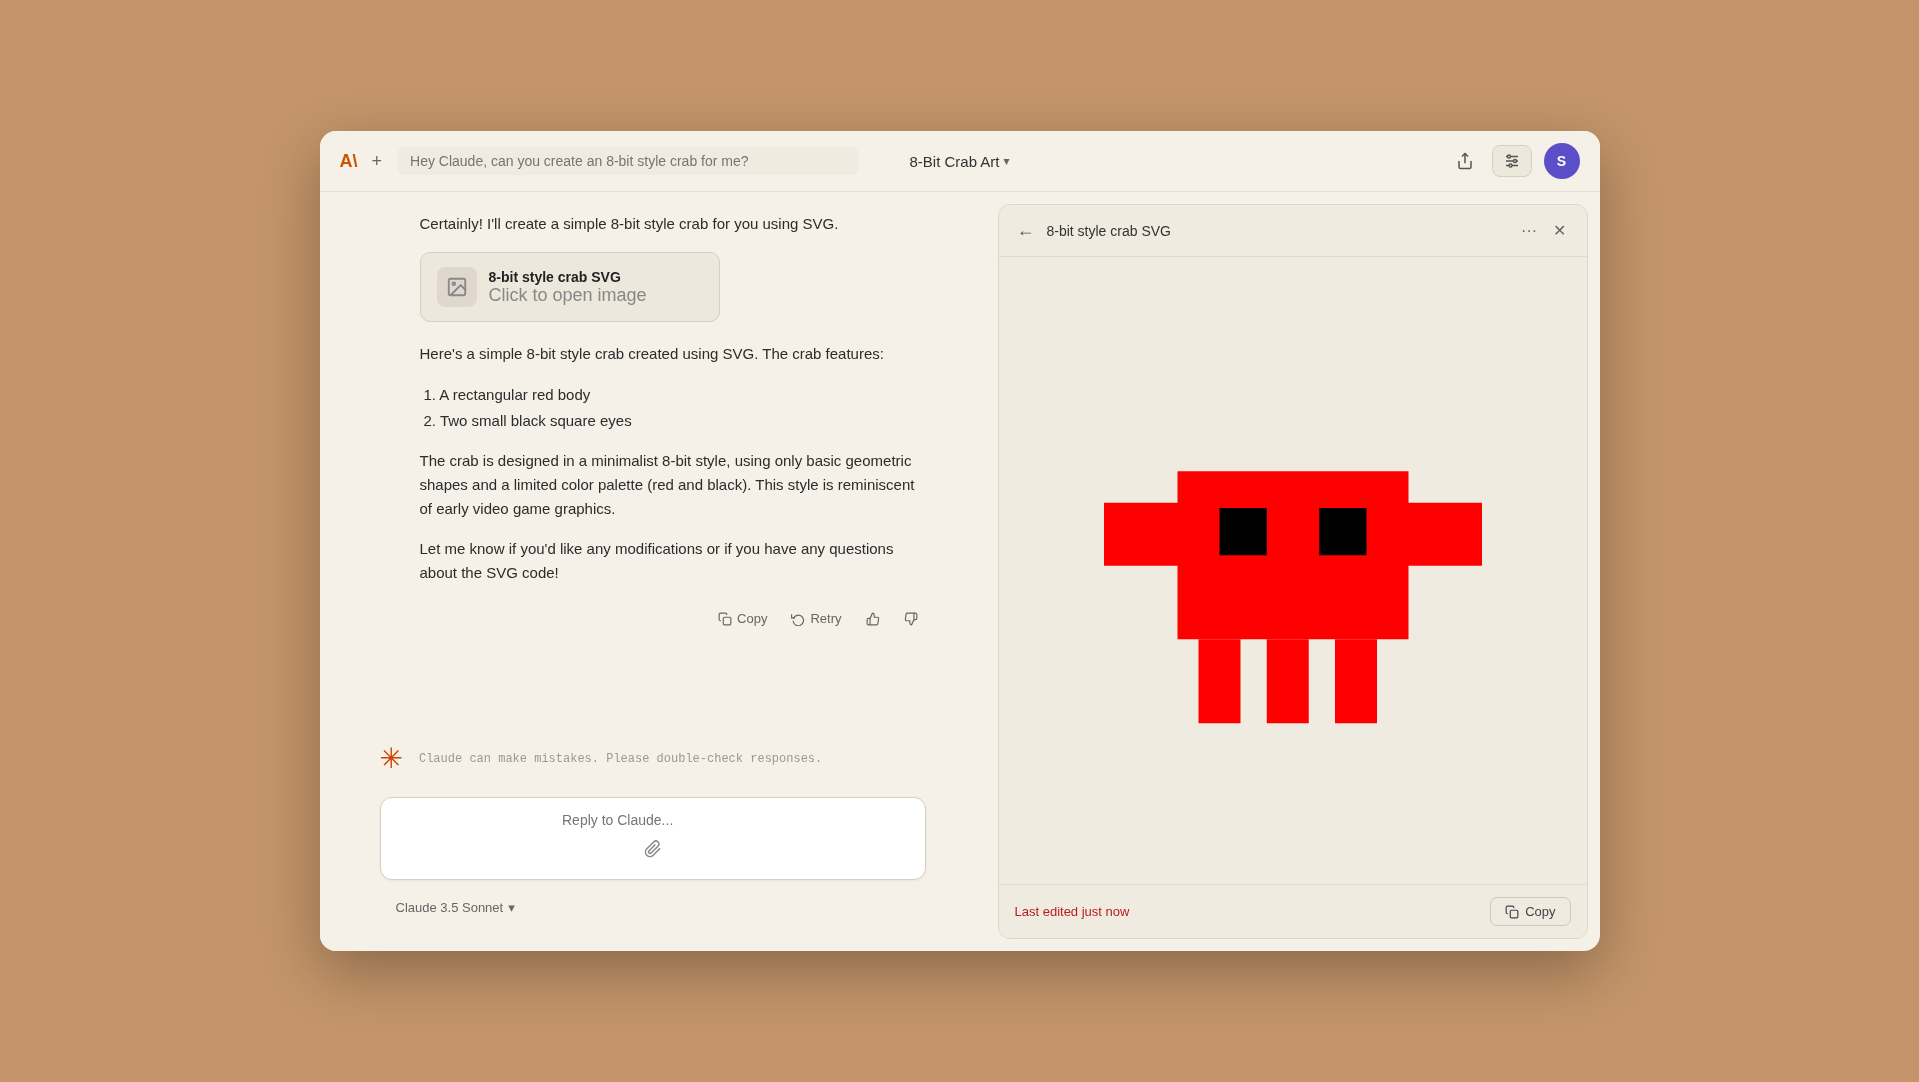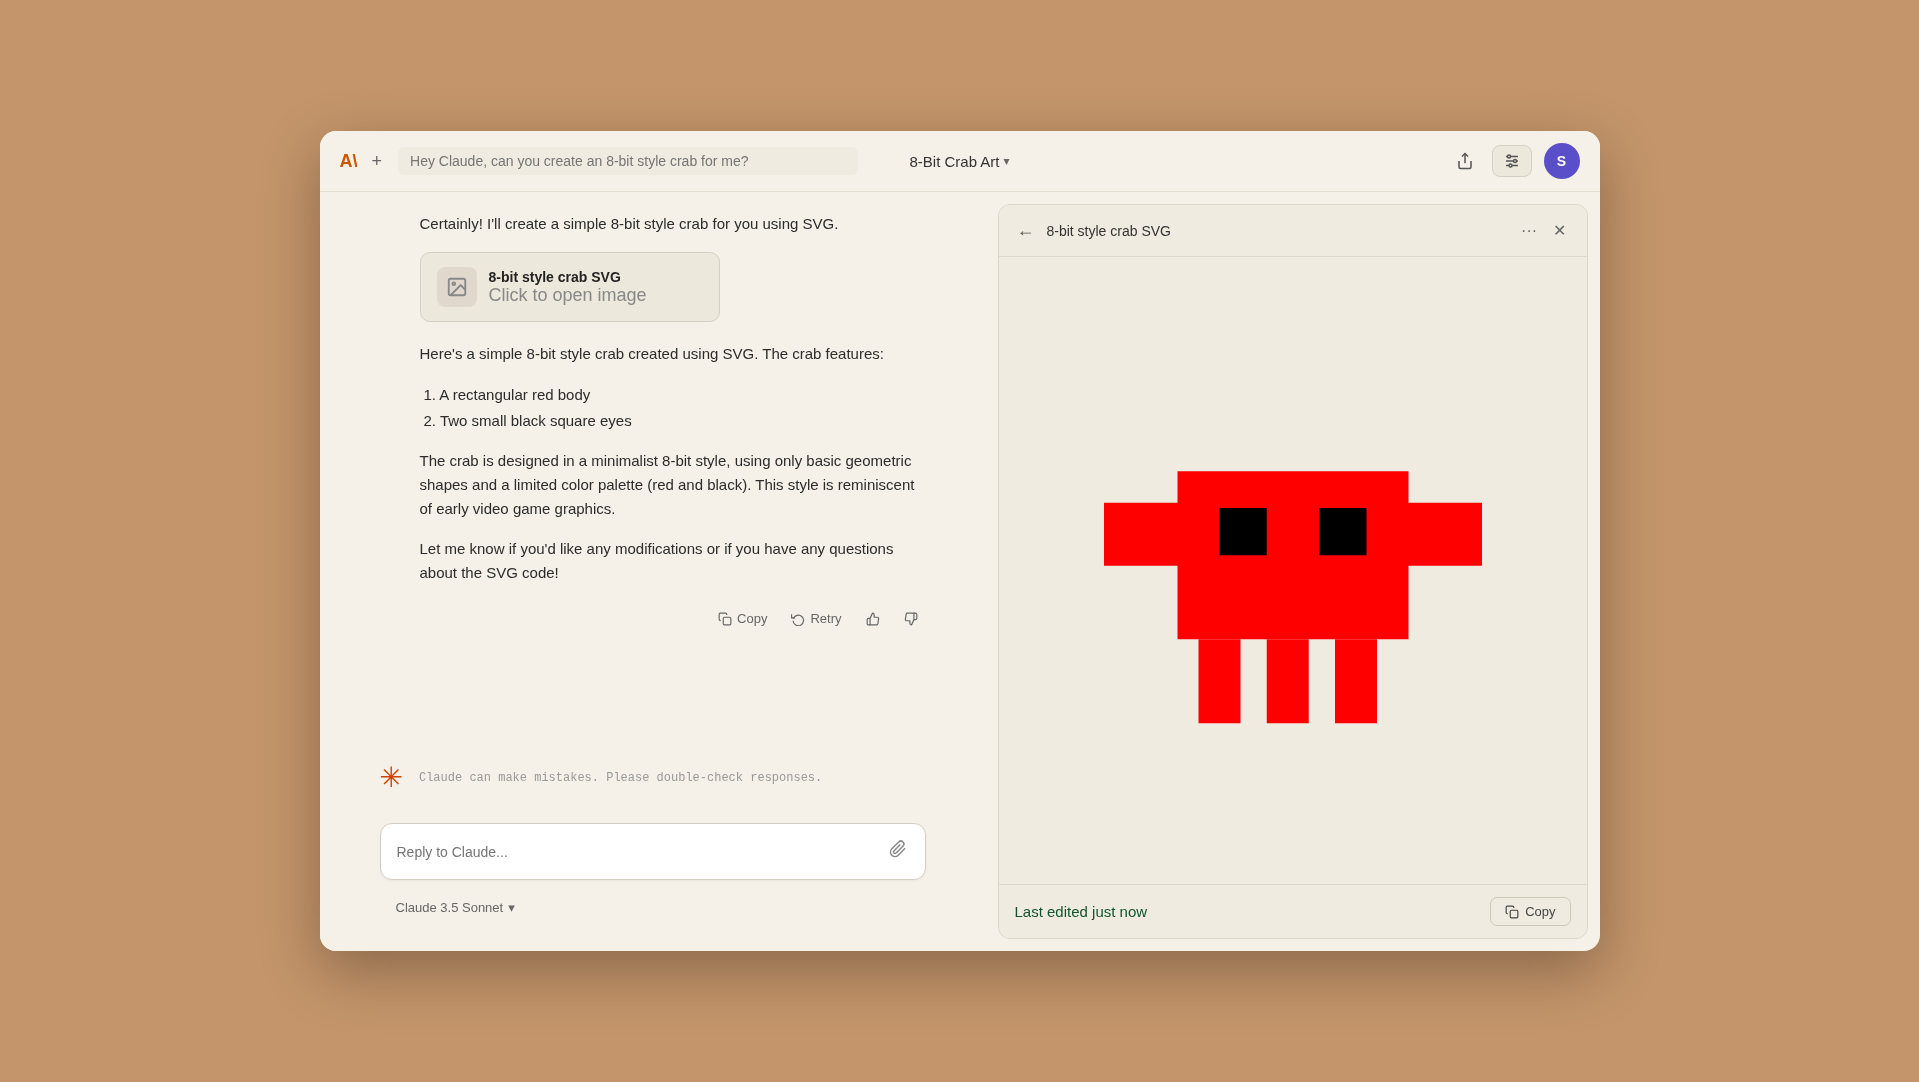--- a/index.html
+++ b/index.html
@@ -125,21 +125,20 @@
       flex: 1;
       overflow: hidden;
     }
     
     .chat-panel {
       flex: 1;
       display: flex;
       flex-direction: column;
       padding: 0;
       overflow: hidden;
-      gap: 7px;
     }
     .chat-messages {
       flex: 1;
       padding: 20px 60px 20px 100px;
       overflow-y: auto;
     }
     .message-text {
       font-size: 15px;
       line-height: 1.6;
       color: #2c2c2c;
@@ -230,20 +229,21 @@
     }
     .input-box {
       background: #fff;
       border: 1px solid #d5cfc3;
       border-radius: 12px;
       padding: 14px 16px;
       display: flex;
       align-items: center;
       gap: 10px;
       box-shadow: 0 1px 3px rgba(0,0,0,0.05);
+      flex-direction: column;
     }
     .reply-input {
       flex: 1;
       border: none;
       outline: none;
       font-size: 14px;
       color: #999;
       background: transparent;
     }
     .attach-btn {
@@ -322,22 +322,22 @@
     }
     .artifact-footer {
       display: flex;
       align-items: center;
       justify-content: space-between;
       padding: 12px 16px;
       border-top: 1px solid #e0d8cc;
       background: #f0ebe0;
     }
     .last-edited {
-      font-size: 15px;
-      color: #14532d;
+      font-size: 13px;
+      color: #b91c1c;
     }
     .copy-btn {
       display: flex;
       align-items: center;
       gap: 6px;
       background: none;
       border: 1px solid #d0c8b8;
       border-radius: 7px;
       padding: 6px 14px;
       cursor: pointer;

